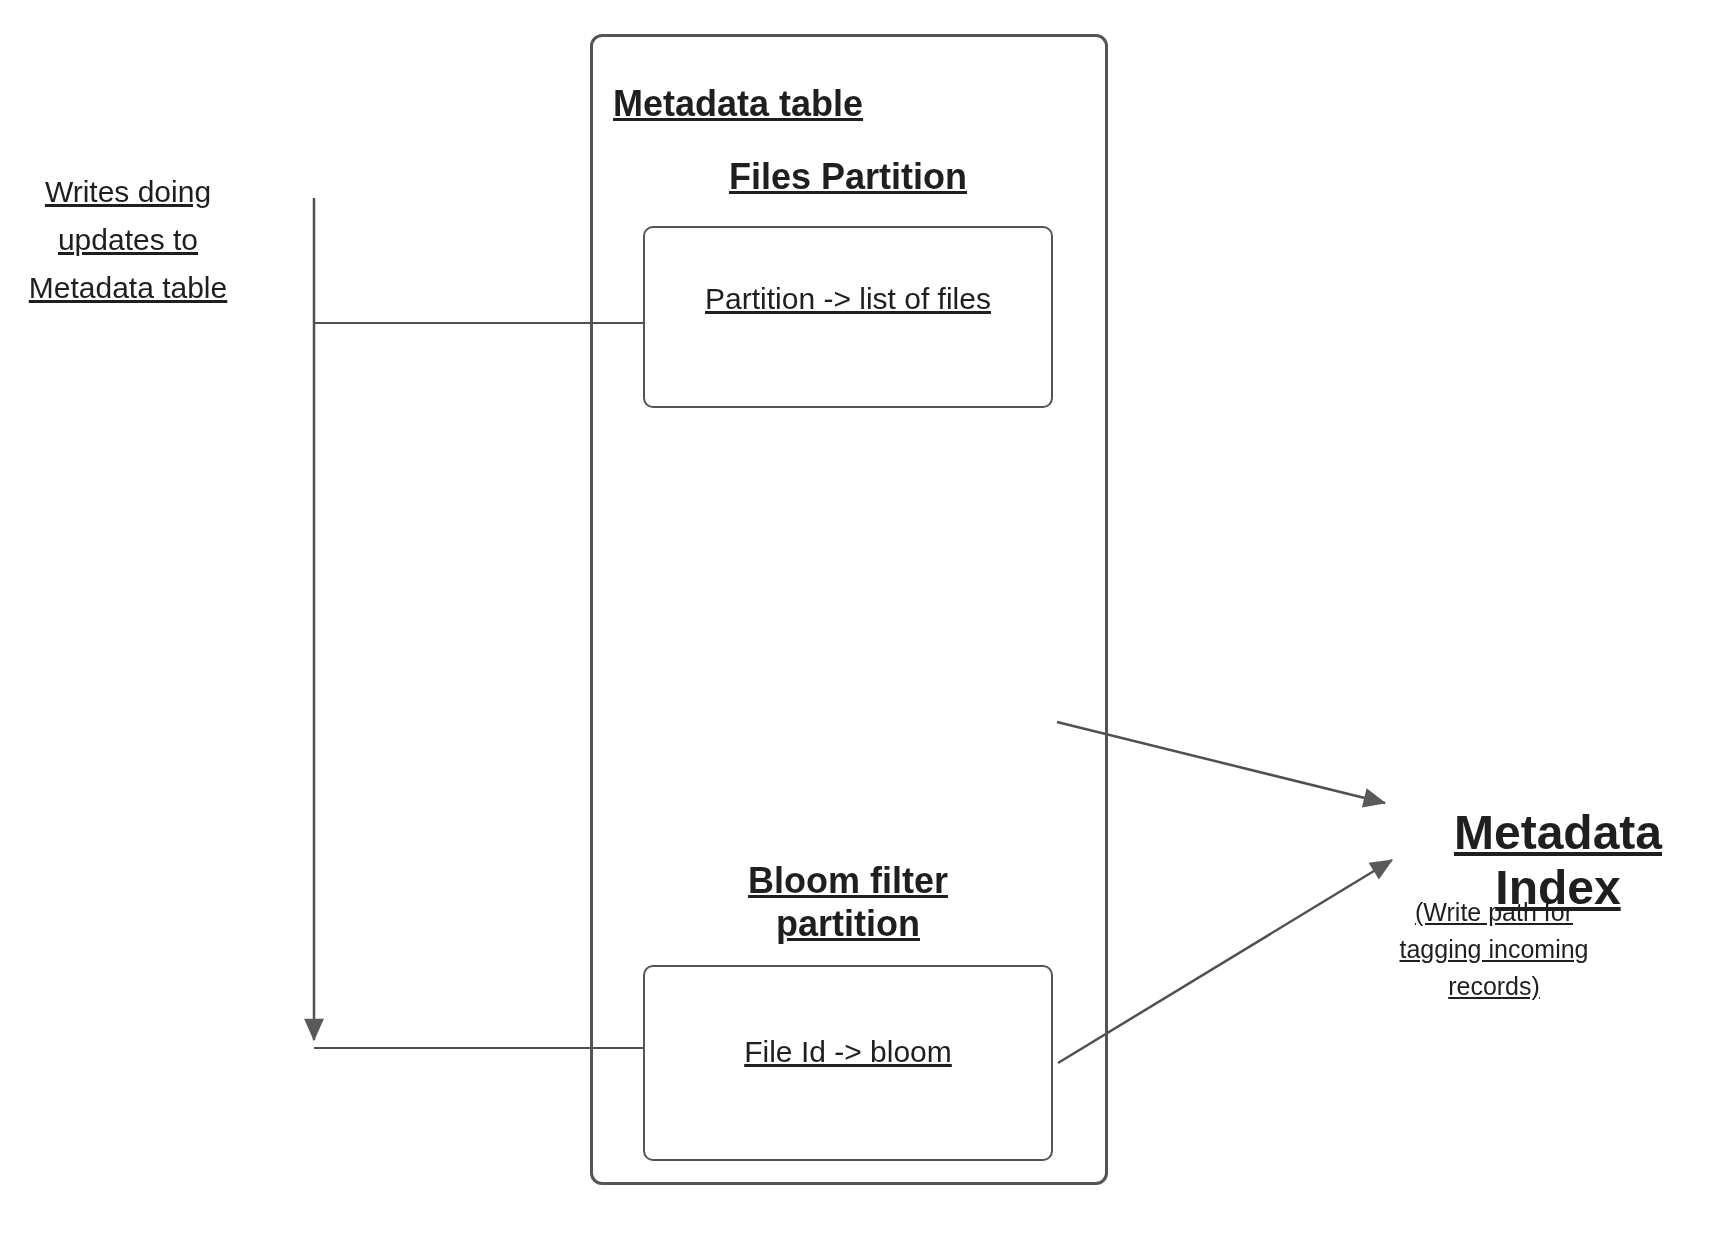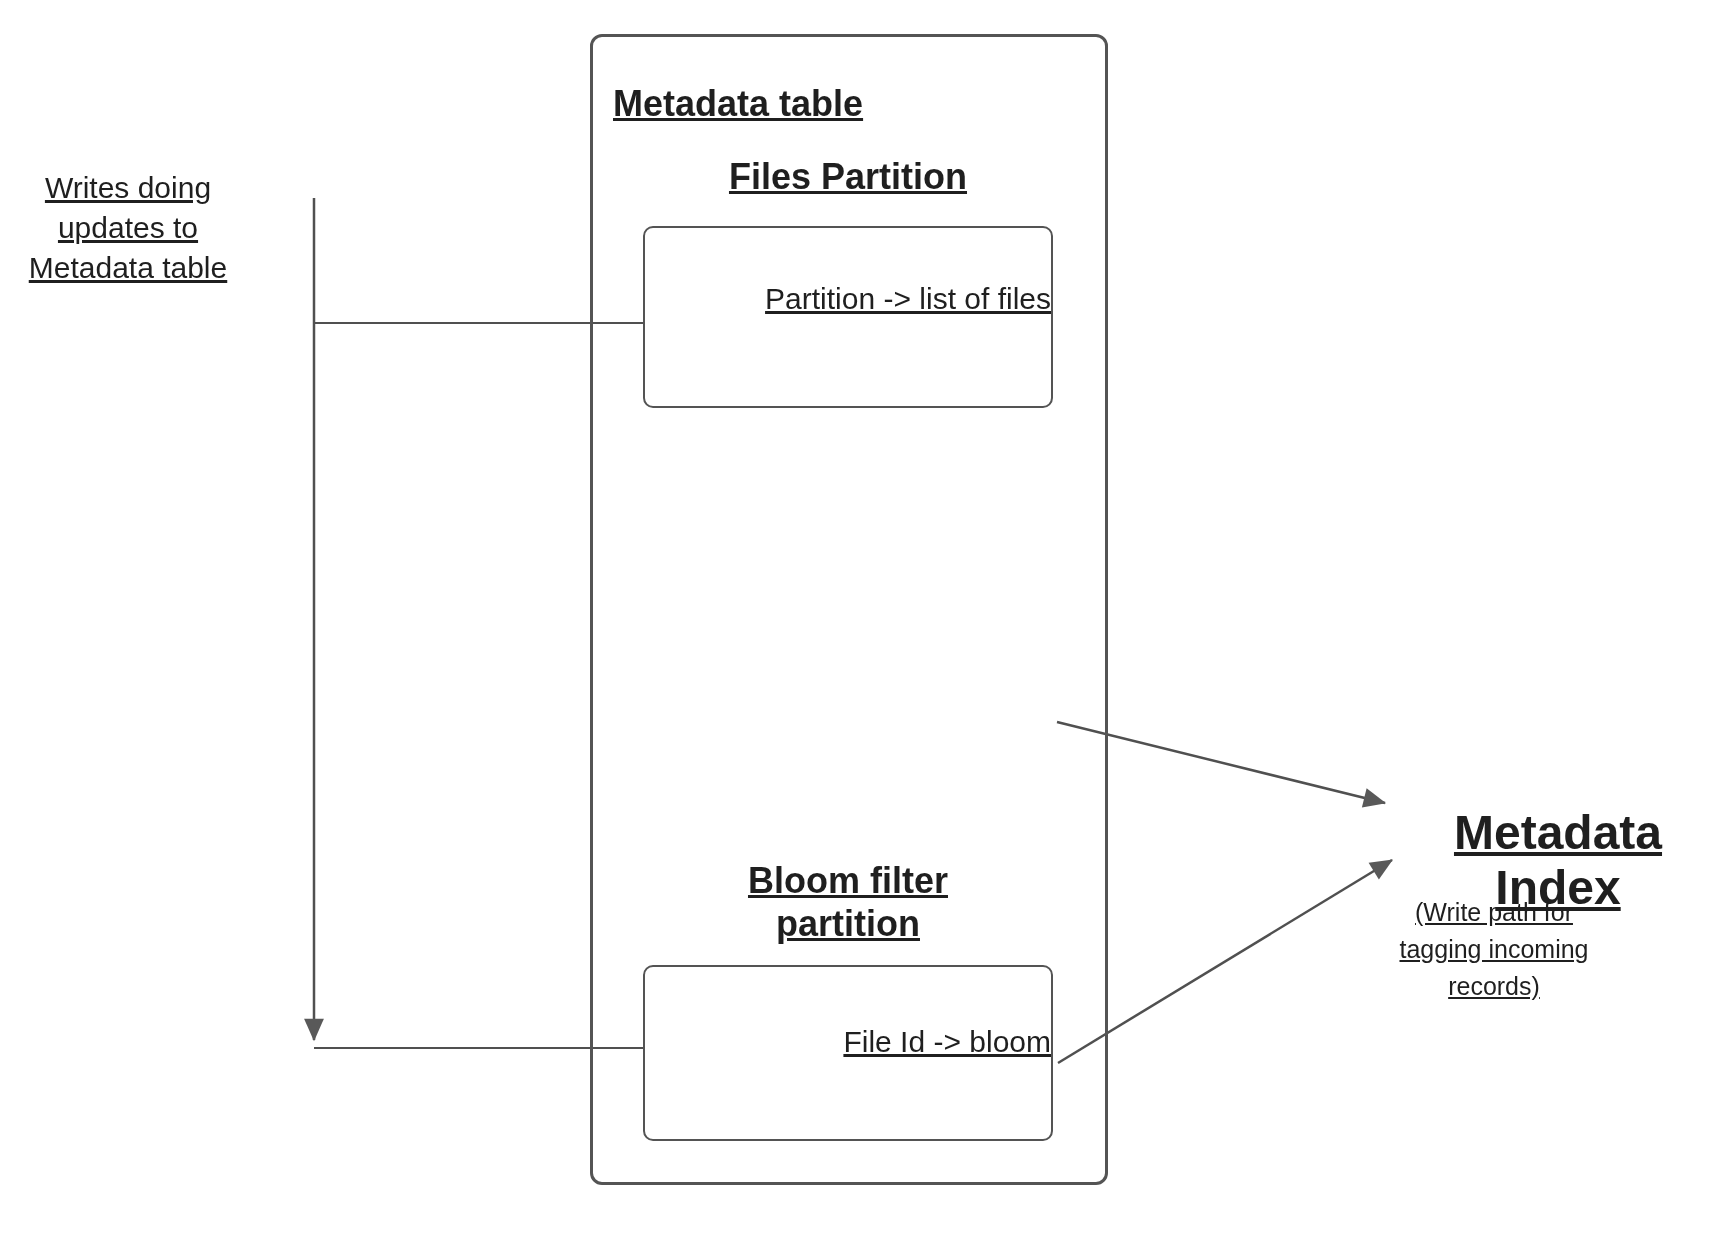--- a/index.html
+++ b/index.html
@@ -42,41 +42,41 @@
     border: 3px solid var(--c-border);
     border-radius: 12px;
     background: transparent;
   }
   .inner-box {
     border: 2.5px solid var(--c-border);
     border-radius: 10px;
     background: var(--c-bg);
     display: flex;
     align-items: center;
-    justify-content: flex-end;
+    justify-content: center;
     font-size: 30px;
     line-height: 37px;
   }
   .files-box  { left: 643px; top: 226px; width: 410px; height: 182px; padding-bottom: 38px; }
   .stats-box  { left: 643px; top: 583px; width: 412px; height: 190px;
                 border: 3px solid var(--c-stats_border); }
-  .bloom-box  { left: 643px; top: 965px; width: 410px; height: 176px; padding-bottom: 24px; }
+  .bloom-box  { left: 643px; top: 965px; width: 410px; height: 196px; padding-bottom: 24px; }
 
   .table-title { left: 613px; top: 83px; font-size: 36px; }
   .part-heading {
     left: 643px; width: 410px;
     font-size: 36px; line-height: 43px;
   }
   .files-heading { top: 155px; }
   .stats-heading { top: 474px; }
   .bloom-heading { top: 859px; }
 
   .left-note {
     left: 18px; top: 168px; width: 220px;
-    font-size: 30px; line-height: 40px;
+    font-size: 30px; line-height: 48px;
   }
   .index-title {
     left: 1398px; top: 805px; width: 320px;
     font-size: 48px;
   }
   .index-caption {
     left: 1334px; top: 894px; width: 320px;
     font-size: 25px; line-height: 37px;
   }
 </style>

